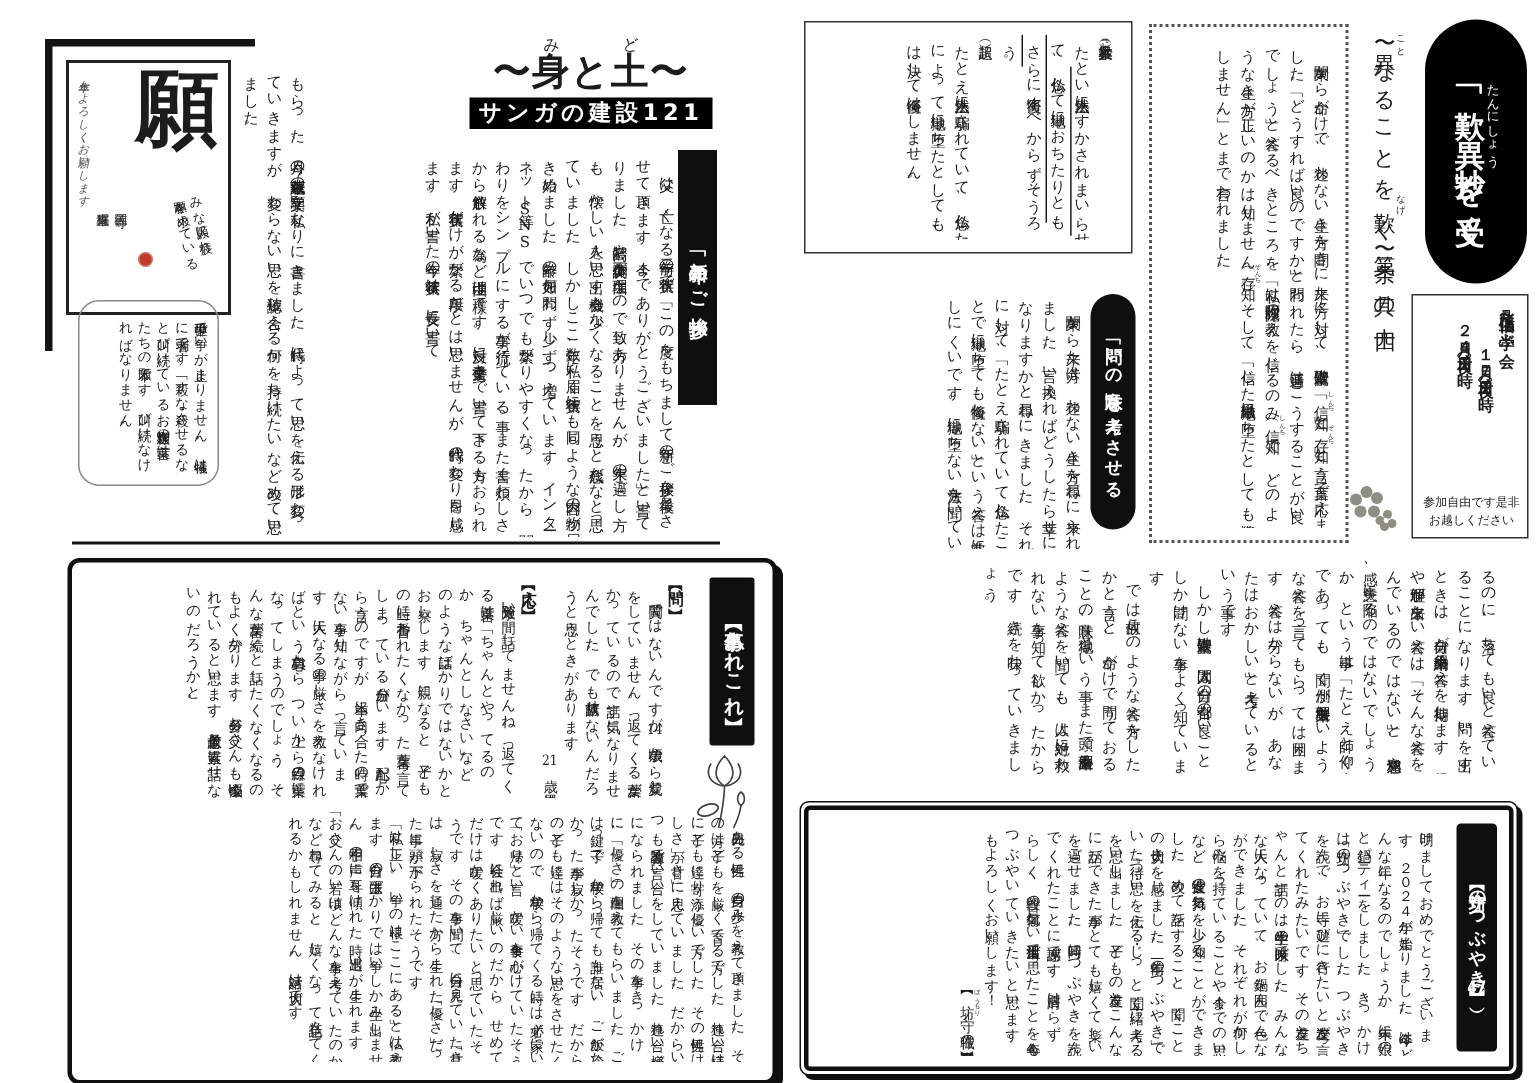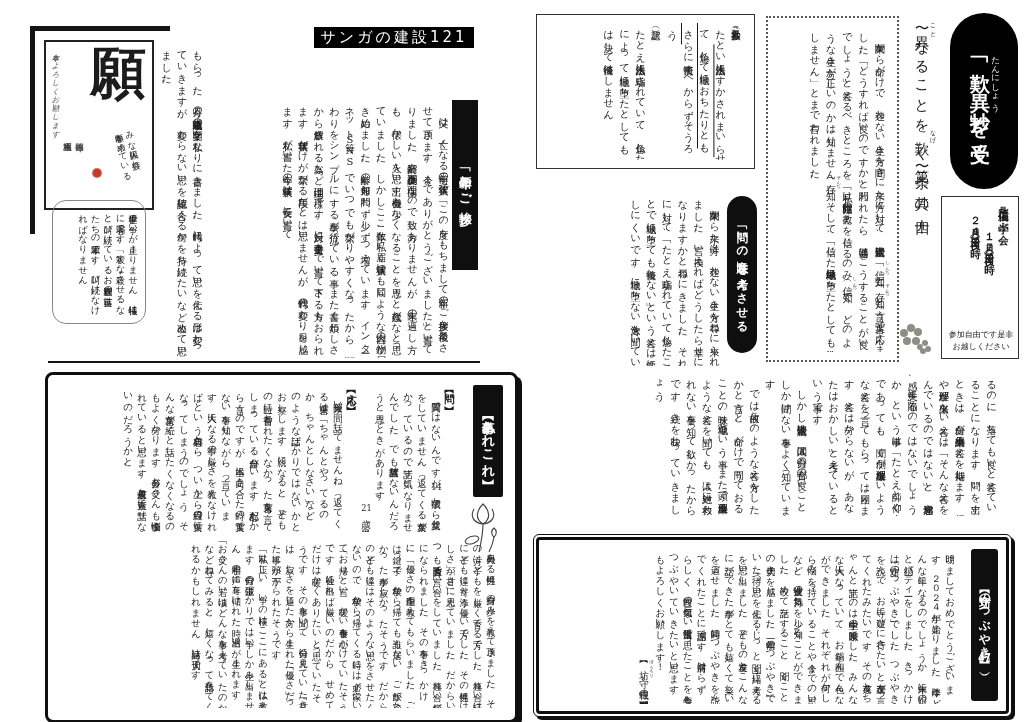--- a/index.html
+++ b/index.html
@@ -24,21 +24,21 @@
   .gan-left{position:absolute;left:4px;top:6px;height:112px;font-size:7.5px;color:#555;font-style:italic;}
   .gan-sign{position:absolute;left:16px;top:94px;height:70px;font-size:8.5px;line-height:12px;color:#333;}
   .seal{position:absolute;left:46px;top:126px;width:10px;height:10px;background:#c13b2a;border-radius:50%;
         box-shadow:inset 0 0 0 1px rgba(255,255,255,.3);}
   .round-box{position:absolute;left:52px;top:200px;width:92px;height:122px;border:1.5px solid #888;border-radius:14px;}
   .peace-text{position:absolute;left:6px;top:7px;right:6px;bottom:7px;font-size:9px;line-height:12.5px;overflow:hidden;}
   .greet-cont{left:147px;top:44px;width:58px;height:314px;font-size:10px;line-height:15.5px;}
   .title-block{position:absolute;left:304px;top:24px;width:180px;height:72px;text-align:center;}
   .main-title{font-size:25px;font-weight:bold;letter-spacing:1px;line-height:1.1;}
   .title-banner{display:inline-block;margin-top:3px;background:#000;color:#fff;font-family:"DejaVu Sans","Liberation Sans",sans-serif;
-                font-weight:normal;font-size:15px;letter-spacing:3px;padding:1px 6px;}
+                font-weight:bold;font-size:15px;letter-spacing:3px;padding:1px 6px;}
   .greet-banner{left:452px;top:100px;width:26px;height:170px;font-size:12.5px;letter-spacing:2px;}
   .greet-body{left:205px;top:100px;width:246px;height:258px;font-size:10px;line-height:15.6px;}
   .divider{position:absolute;left:48px;top:361px;width:432px;height:2px;background:#141414;border:none;margin:0;}
   .butsuji-box{position:absolute;left:45px;top:372px;width:467px;height:345px;border:3px solid #0f0f0f;border-radius:8px;
                background:#fff;box-shadow:4px 4px 0 #0f0f0f;}
   .butsuji-header{right:12px;top:10px;width:30px;height:112px;font-size:13px;border-radius:2px;}
   .lotus{position:absolute;right:12px;top:126px;}
   .butsuji-top{left:13px;top:11px;width:396px;height:146px;font-size:9.5px;line-height:14px;}
   .butsuji-bottom{left:13px;top:163px;width:437px;height:170px;font-size:9.3px;line-height:13.4px;}
   
@@ -91,20 +91,21 @@
       <div class="seal"></div>
     </figure>
 
     <div class="round-box">
       <div class="peace-text v">世界中で争いが止まりません。犠牲は常に弱者です。「殺すな・殺させるな」と叫び続けているお釈迦様の言葉は、私たちの本願です。叫び続けなければなりません。</div>
     </div>
 
     <div class="flow v greet-cont">もらった、今月の蓮華蔵表紙の文字「願」を私なりに書きました。時代によって思いを伝える形は変わっていきますが、変わらない思いを確認し合える何かを持ち続けたいなど改めて思いました。</div>
 
     <header class="title-block">
+      <div class="main-title">〜<ruby>身<rt>み</rt></ruby>と<ruby>土<rt>ど</rt></ruby>〜</div>
       <div class="title-banner">サンガの建設121</div>
     </header>
 
     <div class="v-banner greet-banner">「新年のご挨拶」</div>
     <div class="flow v greet-body">　父は、亡くなる二年前の年賀状で、「この度をもちまして新年のご挨拶を最後とさせて頂きます。今までありがとうございました」と書いて送りました。高齢や体調不良が理由なので致し方ありませんが、年末の過ごし方も、懐かしい人を思い出す機会も少なくなることを思うと残念だなと思っていました。しかしここ数年、私に届く年賀状にも同じような内容の物が届き始めました。年齢の如何を問わず少しずつ増えています。インターネット等<span class="upr">SNS</span>でいつでも繋がりやすくなったから、関わりをシンプルにする事が流行っている事、また書く煩わしさから解放される為など理由は様々です。反対に全文手書きで書いて下さる方もおられます。年賀状だけが繋がる手段だとは思いませんが、時代の変わり目を感じます。私が書いた今年の年賀状は、長女に書いて</div>
 
     <hr class="divider">
 
     <section class="butsuji-box">
       <div class="v-banner butsuji-header">【仏事あれこれ】</div>

